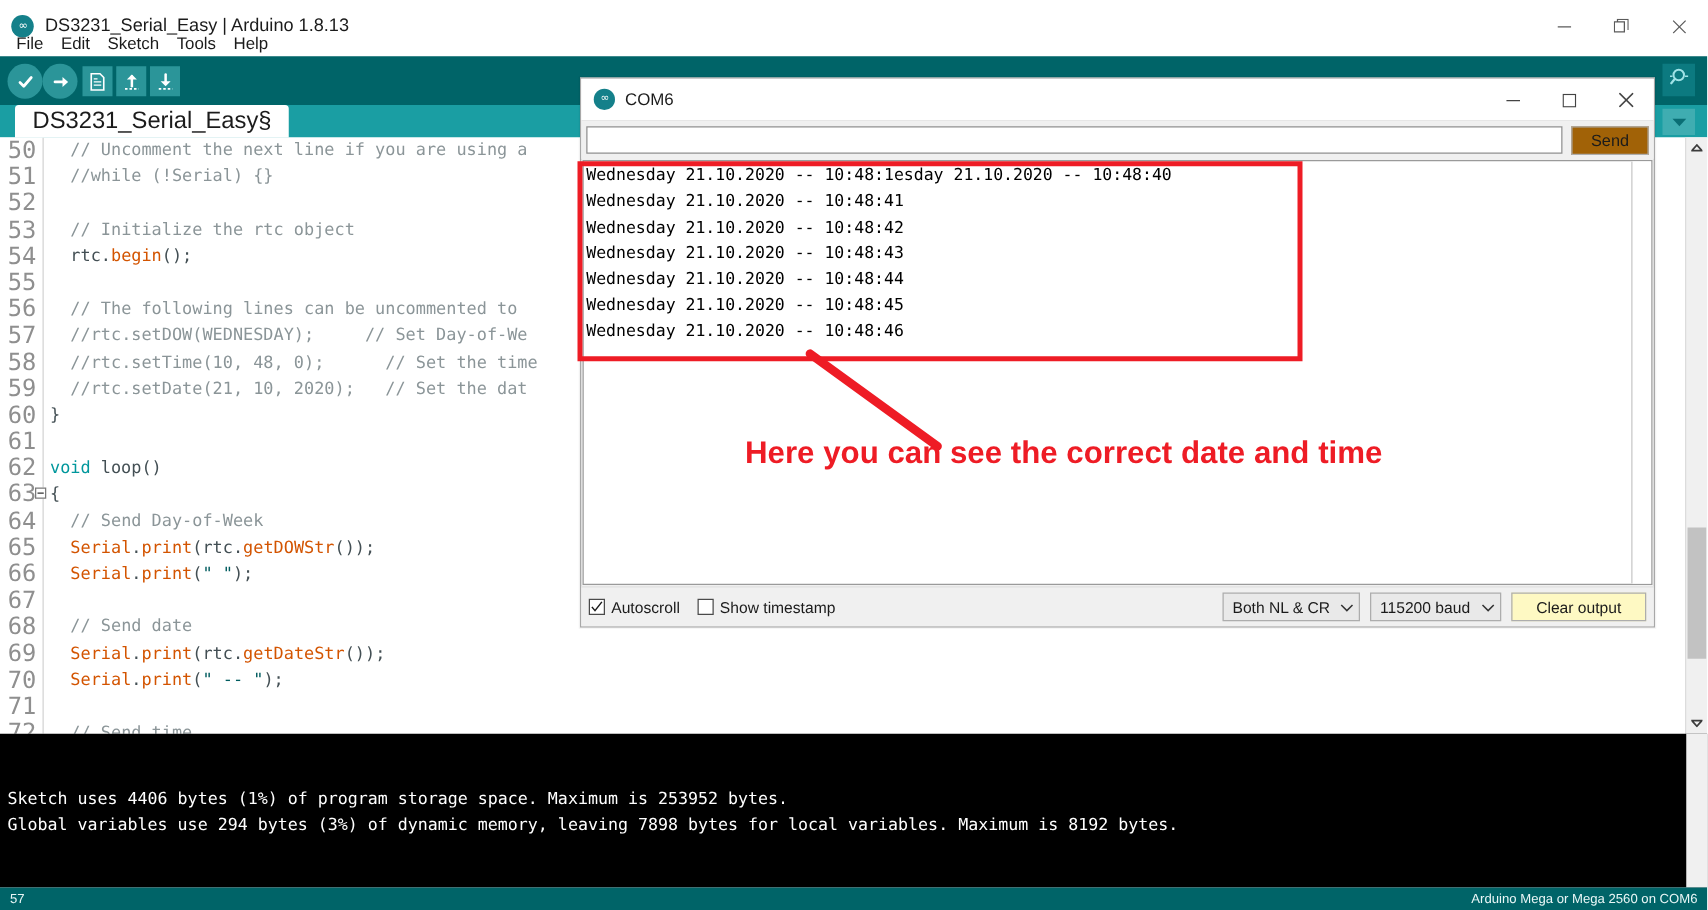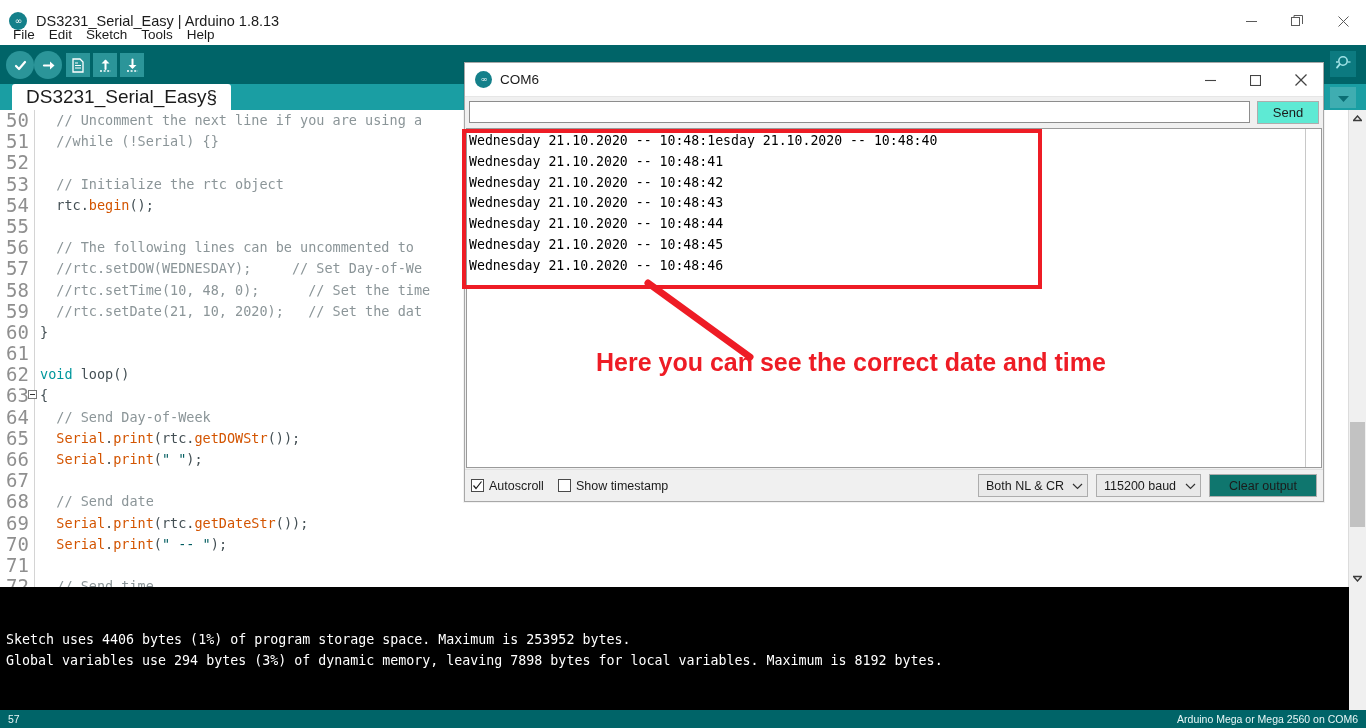--- a/index.html
+++ b/index.html
@@ -277,21 +277,21 @@
     font-size: 13px;
     padding: 0 3px;
     color: #000;
     font-family: "Liberation Sans", sans-serif;
     outline: none;
   }
   .sm-send {
     flex: none;
     margin-left: 7px;
     width: 62px; height: 23px;
-    background: #5eead4;
+    background: #a16207;
     border: 1px solid #adadad;
     box-sizing: border-box;
     font-size: 13px; color: #1b1b1b;
     display: flex; align-items: center; justify-content: center;
     font-family: "Liberation Sans", sans-serif;
   }
 
   .sm-output {
     position: absolute;
     left: 1px; top: 65px;
@@ -354,21 +354,21 @@
   .sm-select .arrow {
     width: 20px; display: flex; align-items: center; justify-content: center;
     margin-left: auto;
     color: #333;
   }
   .sel-nl { width: 110px; }
   .sel-baud { width: 105px; justify-content: flex-end; }
   .sm-clear {
     height: 23px; width: 108px;
     margin-left: 8px;
-    background: #0f766e;
+    background: #fef9c3;
     border: 1px solid #adadad;
     box-sizing: border-box;
     display: flex; align-items: center; justify-content: center;
     font-size: 12.5px; color: #1b1b1b;
     white-space: nowrap;
   }
 
   
   .ann-box {
     position: absolute;

